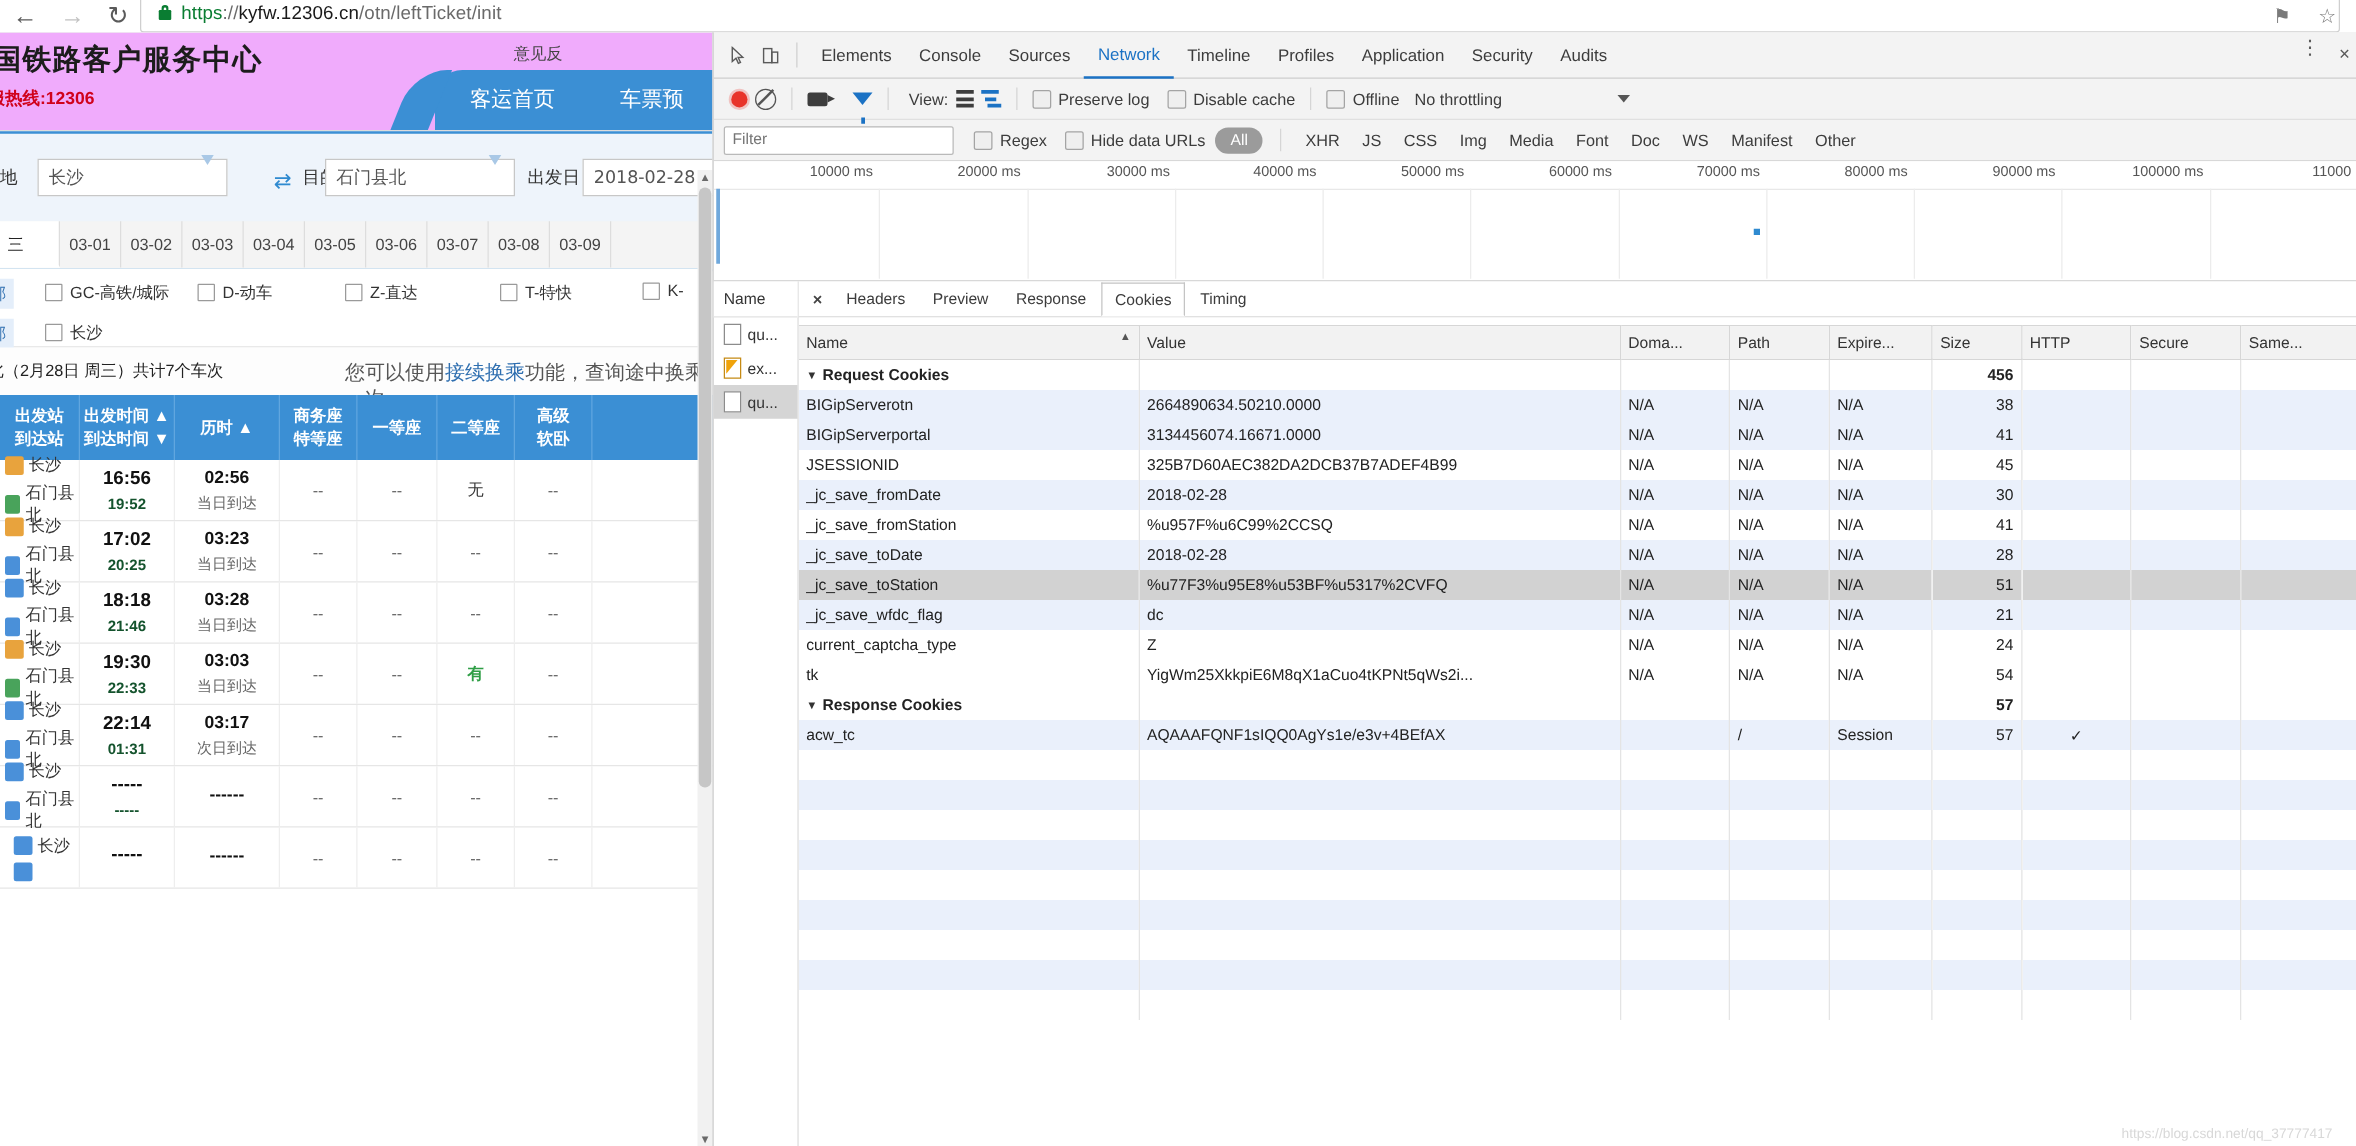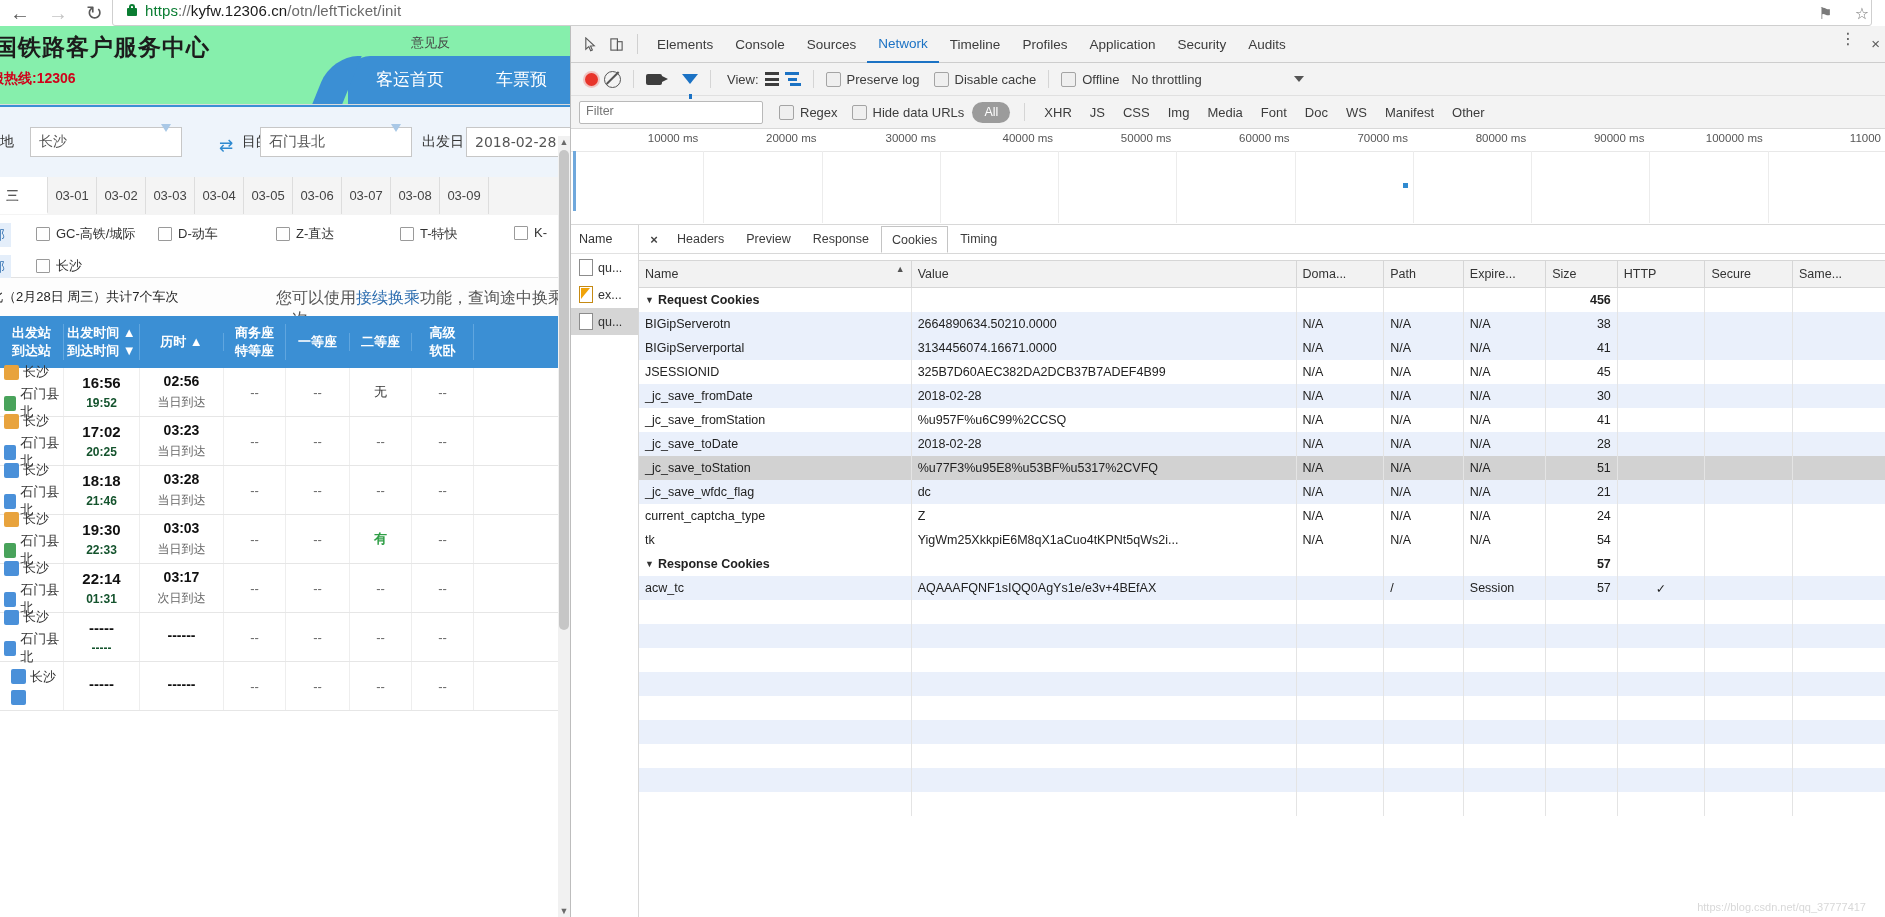--- a/index.html
+++ b/index.html
@@ -22,21 +22,21 @@
   .lock .body{position:absolute;left:0;top:4px;width:10px;height:8px;background:#0a7d32;border-radius:1px;}
   .lock .shackle{position:absolute;left:2px;top:0;width:6px;height:6px;border:2px solid #0a7d32;border-bottom:none;border-radius:3px 3px 0 0;box-sizing:border-box;}
   .url{font-size:15px;color:#1a1a1a;letter-spacing:.1px;white-space:nowrap;}
   .url .scheme{color:#0a7d32;}
   .url .dim{color:#6a6a6a;}
   .omni-right{position:absolute;right:16px;top:0;height:26px;display:flex;align-items:center;gap:22px;}
   .omni-right span{font-size:16px;color:#7a7a7a;}
 
   
   .page{position:absolute;left:0;top:26px;width:570px;height:891px;background:#fff;overflow:hidden;}
-  .site-head{position:relative;height:78px;background:#86efac;border-bottom:1px solid #dcdcdc;}
+  .site-head{position:relative;height:78px;background:#f0abfc;border-bottom:1px solid #dcdcdc;}
   .site-title{position:absolute;left:-6px;top:6px;font-size:23px;font-weight:bold;color:#1c1c1c;letter-spacing:1px;
     font-family:"DejaVu Sans","Liberation Sans",sans-serif;}
   .site-hot{position:absolute;left:-10px;top:44px;font-size:14px;color:#d0021b;font-weight:bold;}
   .nav-tabs{position:absolute;left:348px;top:30px;height:48px;width:230px;background:#3b8fd4;
     border-top-left-radius:22px;}
   .nav-tabs:before{content:"";position:absolute;left:-26px;top:0;width:30px;height:48px;background:#3b8fd4;
     border-top-left-radius:26px;transform:skewX(-22deg);}
   .nav-tab{position:absolute;top:12px;color:#fff;font-size:17px;}
   .nav-tab.t1{left:28px;}
   .nav-tab.t2{left:148px;}
@@ -60,21 +60,21 @@
   .fchip{position:absolute;font-size:13px;color:#333;display:flex;align-items:center;}
   .cbx{width:12px;height:12px;border:1px solid #9a9a9a;background:#fff;display:inline-block;margin-right:6px;border-radius:1px;}
   .fblue{position:absolute;left:-14px;font-size:13px;color:#2f6fb0;background:#e4eefa;padding:3px 6px;}
 
   .noticebar{position:absolute;left:0;top:252px;width:570px;height:38px;background:#fdfdfd;border-bottom:1px solid #e5e5e5;}
   .notice-left{position:absolute;left:-10px;top:10px;font-size:13px;color:#222;}
   .notice-right{position:absolute;left:276px;top:10px;font-size:16px;color:#555;}
   .notice-right a{color:#2f6fb0;text-decoration:none;}
 
   .ttable{position:absolute;left:0;top:290px;width:570px;}
-  .thead{display:flex;height:52px;background:#3b8fd4;color:#fff;font-size:13px;font-weight:bold;align-items:center;}
+  .thead{display:flex;height:52px;background:#3b8fd4;color:#fff;font-size:13px;font-weight:bold;}
   .thead>div{display:flex;flex-direction:column;align-items:center;justify-content:center;
     border-right:1px solid #60a6df;box-sizing:border-box;line-height:18px;text-align:center;}
   .c1{width:64px}.c2{width:76px}.c3{width:84px}.c4{width:62px}.c5{width:64px}.c6{width:62px}.c7{width:62px}
   .trow{display:flex;height:48px;border-bottom:1px solid #e6e6e6;font-size:13px;}
   .trow>div{display:flex;flex-direction:column;align-items:center;justify-content:center;border-right:1px solid #eee;box-sizing:border-box;}
   .trow .stn{align-items:flex-start;padding-left:4px;flex-direction:row;}
   .stnwrap{display:flex;flex-direction:column;justify-content:center;height:100%;gap:4px;}
   .stnline{display:flex;align-items:center;gap:4px;font-size:13px;color:#333;}
   .badge{width:15px;height:15px;border-radius:2px;display:inline-block;}
   .bg-blue{background:#4a90d9}.bg-orange{background:#e8a33d}.bg-green{background:#49a35b}

